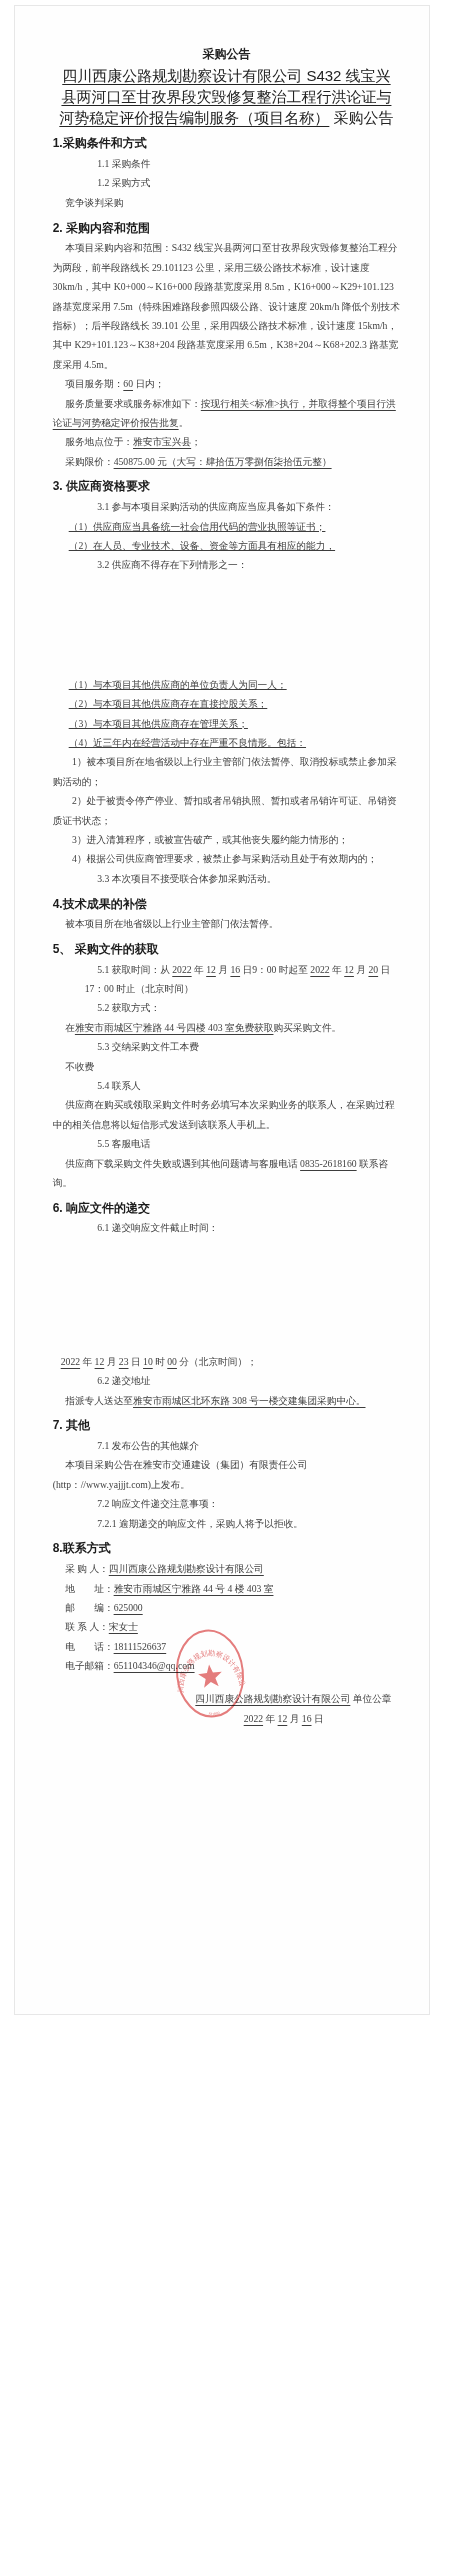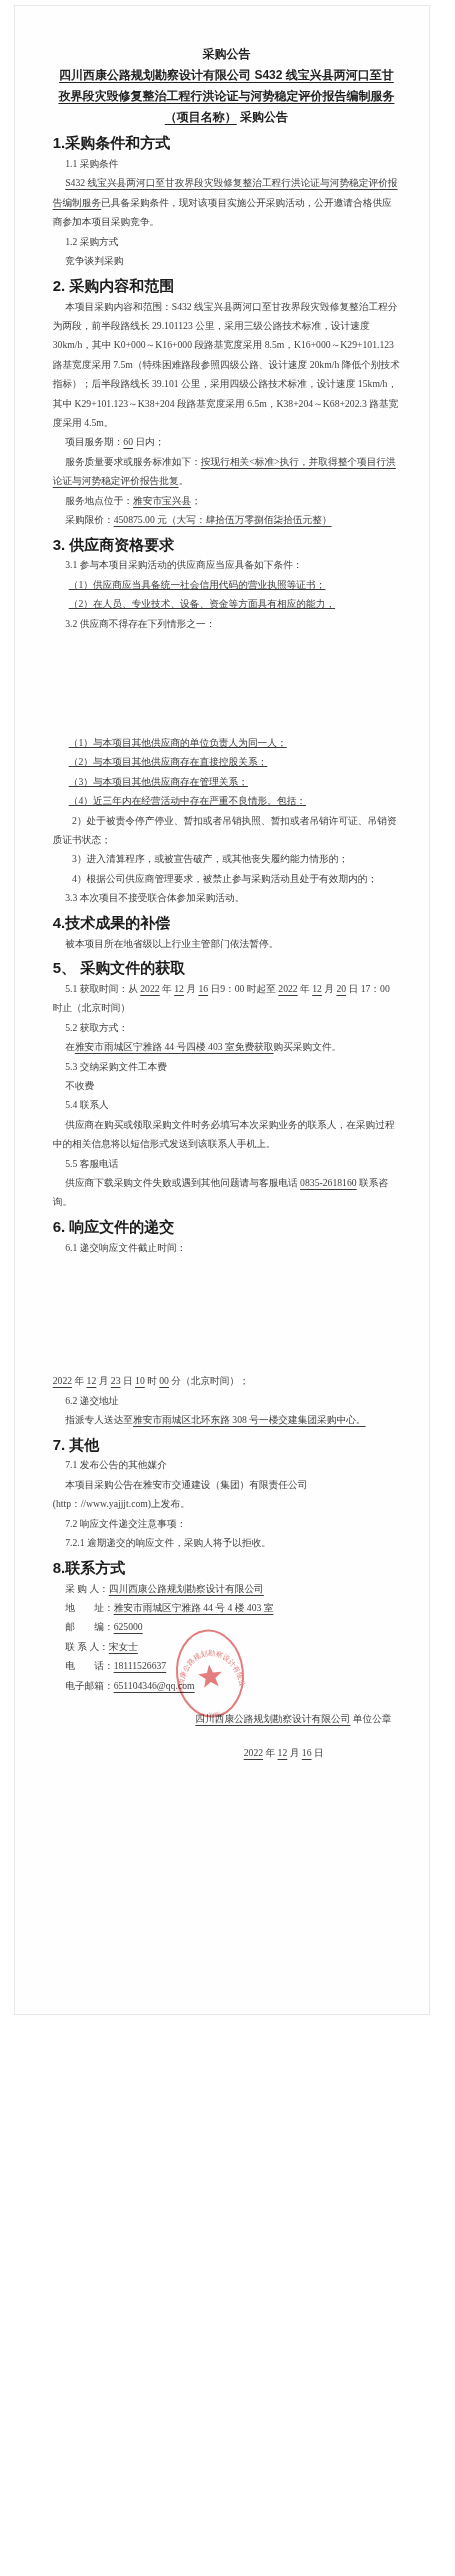--- a/index.html
+++ b/index.html
@@ -13,58 +13,57 @@
     background:#fefefe;border:0.6px solid #e7e7e7;box-sizing:border-box;
     padding:39px 28.5px 0 38px;overflow:hidden;
   }
   .center{text-align:center;}
   .doc-label{
     font-family:"Liberation Sans","DejaVu Sans",sans-serif;
     font-weight:bold;font-size:12px;color:#222;line-height:19.4px;
   }
   .doc-title{
     font-family:"Liberation Sans","DejaVu Sans",sans-serif;
-    font-weight:bold;font-size:12px;color:#222;line-height:21px;
+    font-weight:normal;font-size:15px;color:#222;line-height:21px;
     margin:1.1px 5.7px 0 5.7px;
   }
   .h1{
     font-family:"Liberation Sans","DejaVu Sans",sans-serif;
-    font-weight:bold;font-size:15px;color:#1c1c1c;line-height:18px;
+    font-weight:bold;font-size:12px;color:#1c1c1c;line-height:18px;
     margin:6.3px 0 1.7px 0;
   }
   p{margin:0;}
-  .clause{text-indent:12.5px;}
+  .clause{text-indent:12.5px;margin-left:32px;}
   .para{text-indent:12.5px;}
   .item{text-indent:16px;text-decoration:underline;}
   .subitem{text-indent:19.4px;}
-  .noindent{text-indent:0;}
+  .noindent{text-indent:0;margin-left:8px;}
   .u{text-decoration:underline;text-underline-offset:2.8px;text-decoration-thickness:0.6px;}
   .gap{width:100%;}
   .gap-1{height:100px;}
   .gap-2{height:114px;}
   .contact-row{text-indent:12.5px;}
   .sign-line{margin:13.7px 0 0 134px;text-align:center;}
-  .date-line{margin:15px 0 0 191px;}
+  .date-line{margin:0 0 0 191px;}
   .stamp{
     position:absolute;left:158px;top:1621px;width:74px;height:93px;
     opacity:0.82;mix-blend-mode:multiply;transform:rotate(-6deg);
   }
   .tail-space{height:512px;}
 </style>
 </head>
 <body>
 
 <div class="page">
 
   <p class="center doc-label">采购公告</p>
   <p class="center doc-title"><span class="u">四川西康公路规划勘察设计有限公司 S432 线宝兴县两河口至甘孜界段灾毁修复整治工程行洪论证与河势稳定评价报告编制服务（项目名称）</span><span> 采购公告</span></p>
 
   <p class="h1">1.采购条件和方式</p>
   <p class="clause">1.1 采购条件</p>
-  <p class="para"><span class="u">S432 线宝兴县两河口至甘孜界段灾毁修复整治工程行洪论证与河势稳定评价报告编制服务</span><span>已具备采购条件，现对该项目实施公开采购活动，公开邀请合格供应商参加本项目采购竞争。</span></p>
   <p class="clause">1.2 采购方式</p>
   <p class="para">竞争谈判采购</p>
 
   <p class="h1">2. 采购内容和范围</p>
   <p class="para">本项目采购内容和范围：S432 线宝兴县两河口至甘孜界段灾毁修复整治工程分为两段，前半段路线长 29.101123 公里，采用三级公路技术标准，设计速度 30km/h，其中 K0+000～K16+000 段路基宽度采用 8.5m，K16+000～K29+101.123 路基宽度采用 7.5m（特殊困难路段参照四级公路、设计速度 20km/h 降低个别技术指标）；后半段路线长 39.101 公里，采用四级公路技术标准，设计速度 15km/h，其中 K29+101.123～K38+204 段路基宽度采用 6.5m，K38+204～K68+202.3 路基宽度采用 4.5m。</p>
   <p class="para"><span>项目服务期：</span><span class="u">60</span><span> 日内；</span></p>
   <p class="para"><span>服务质量要求或服务标准如下：</span><span class="u">按现行相关&lt;标准&gt;执行，并取得整个项目行洪论证与河势稳定评价报告批复</span><span>。</span></p>
   <p class="para"><span>服务地点位于：</span><span class="u">雅安市宝兴县</span><span>；</span></p>
   <p class="para"><span>采购限价：</span><span class="u">450875.00 元（大写：肆拾伍万零捌佰柒拾伍元整）</span></p>
 
@@ -73,20 +72,21 @@
   <p class="item">（1）供应商应当具备统一社会信用代码的营业执照等证书；</p>
   <p class="item">（2）在人员、专业技术、设备、资金等方面具有相应的能力，</p>
   <p class="clause">3.2 供应商不得存在下列情形之一：</p>
 
   <div class="gap gap-1"></div>
 
   <p class="item">（1）与本项目其他供应商的单位负责人为同一人；</p>
   <p class="item">（2）与本项目其他供应商存在直接控股关系；</p>
   <p class="item">（3）与本项目其他供应商存在管理关系；</p>
   <p class="item">（4）近三年内在经营活动中存在严重不良情形。包括：</p>
+  <p class="subitem">1）被本项目所在地省级以上行业主管部门依法暂停、取消投标或禁止参加采购活动的；</p>
   <p class="subitem">2）处于被责令停产停业、暂扣或者吊销执照、暂扣或者吊销许可证、吊销资质证书状态；</p>
   <p class="subitem">3）进入清算程序，或被宣告破产，或其他丧失履约能力情形的；</p>
   <p class="subitem">4）根据公司供应商管理要求，被禁止参与采购活动且处于有效期内的；</p>
   <p class="clause">3.3 本次项目不接受联合体参加采购活动。</p>
 
   <p class="h1">4.技术成果的补偿</p>
   <p class="para">被本项目所在地省级以上行业主管部门依法暂停。</p>
 
   <p class="h1">5、 采购文件的获取</p>
   <p class="clause"><span>5.1 获取时间：从 </span><span class="u">2022</span><span> 年 </span><span class="u">12</span><span> 月 </span><span class="u">16</span><span> 日9：00 时起至 </span><span class="u">2022</span><span> 年 </span><span class="u">12</span><span> 月 </span><span class="u">20</span><span> 日 17：00 时止（北京时间）</span></p>

